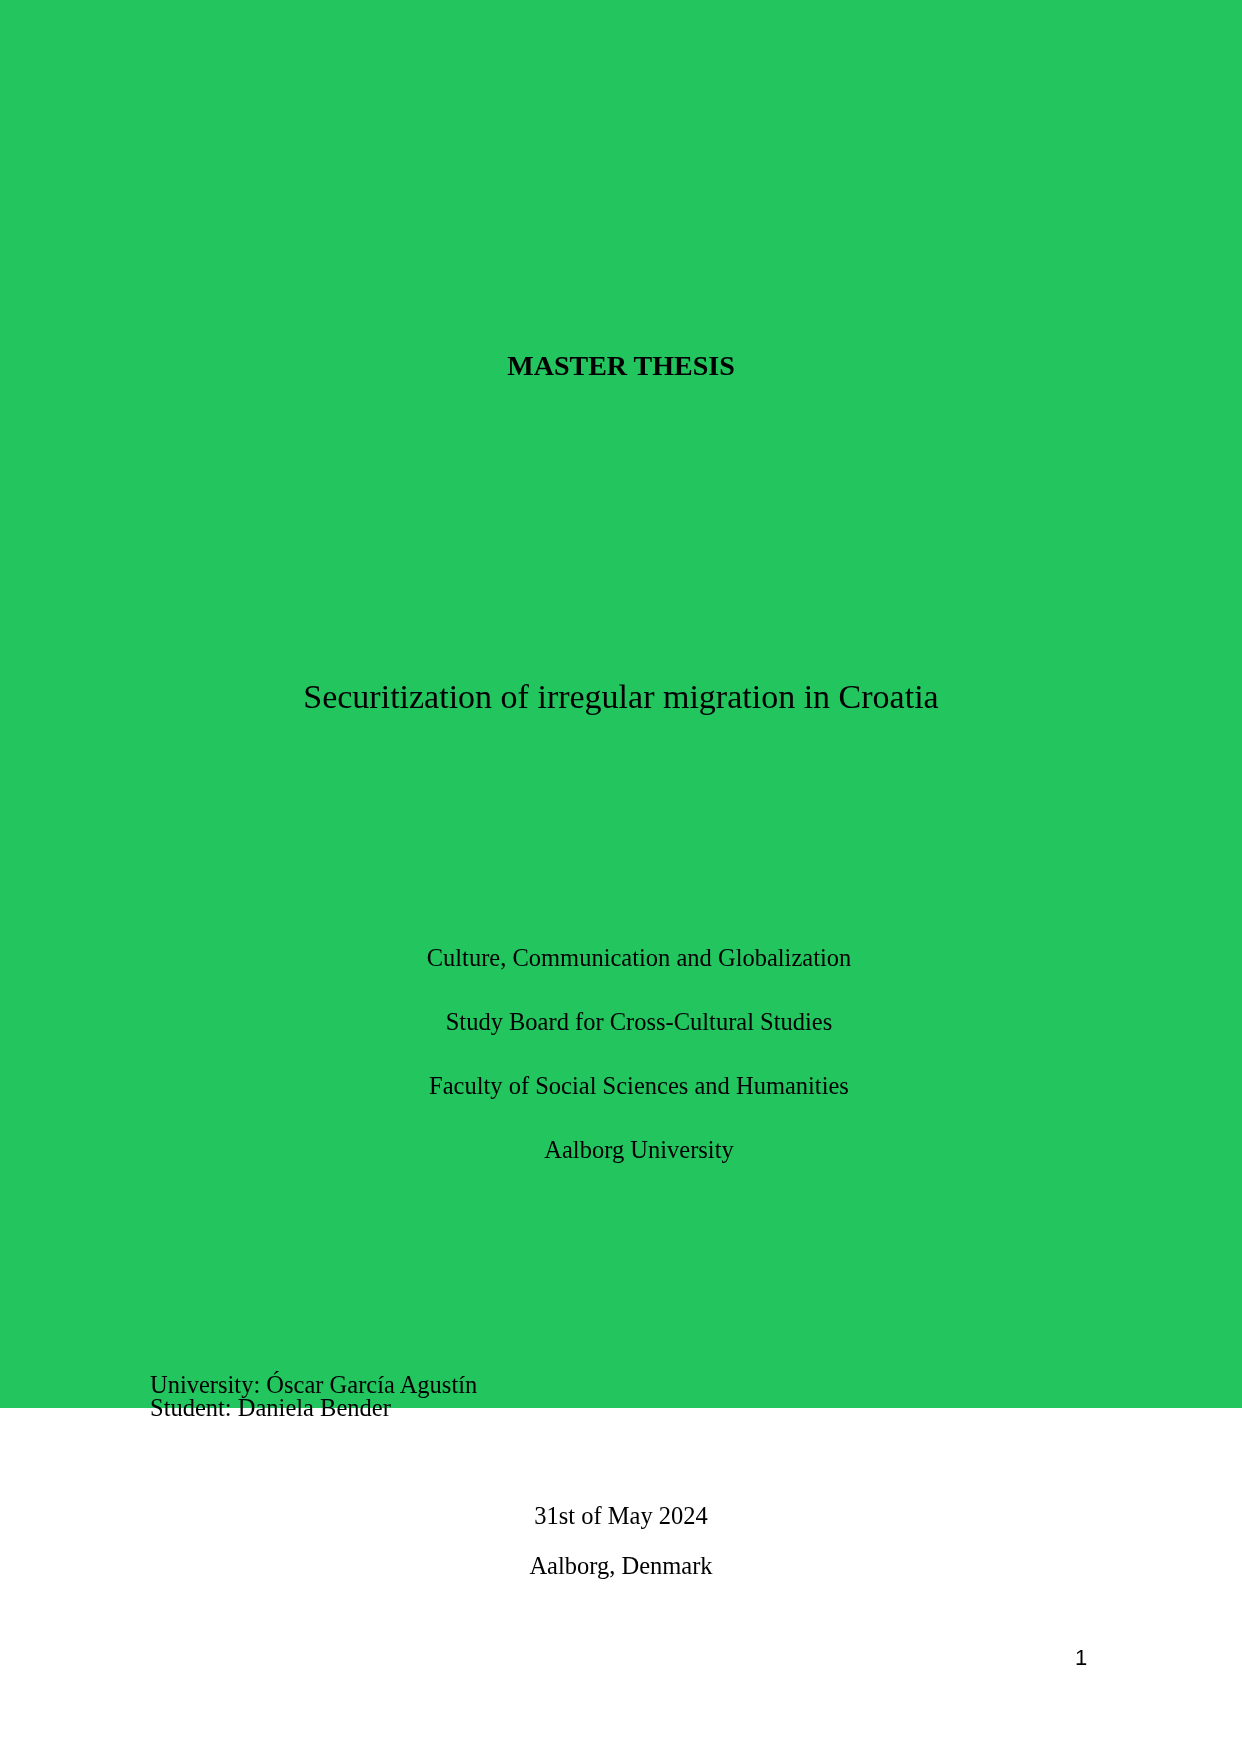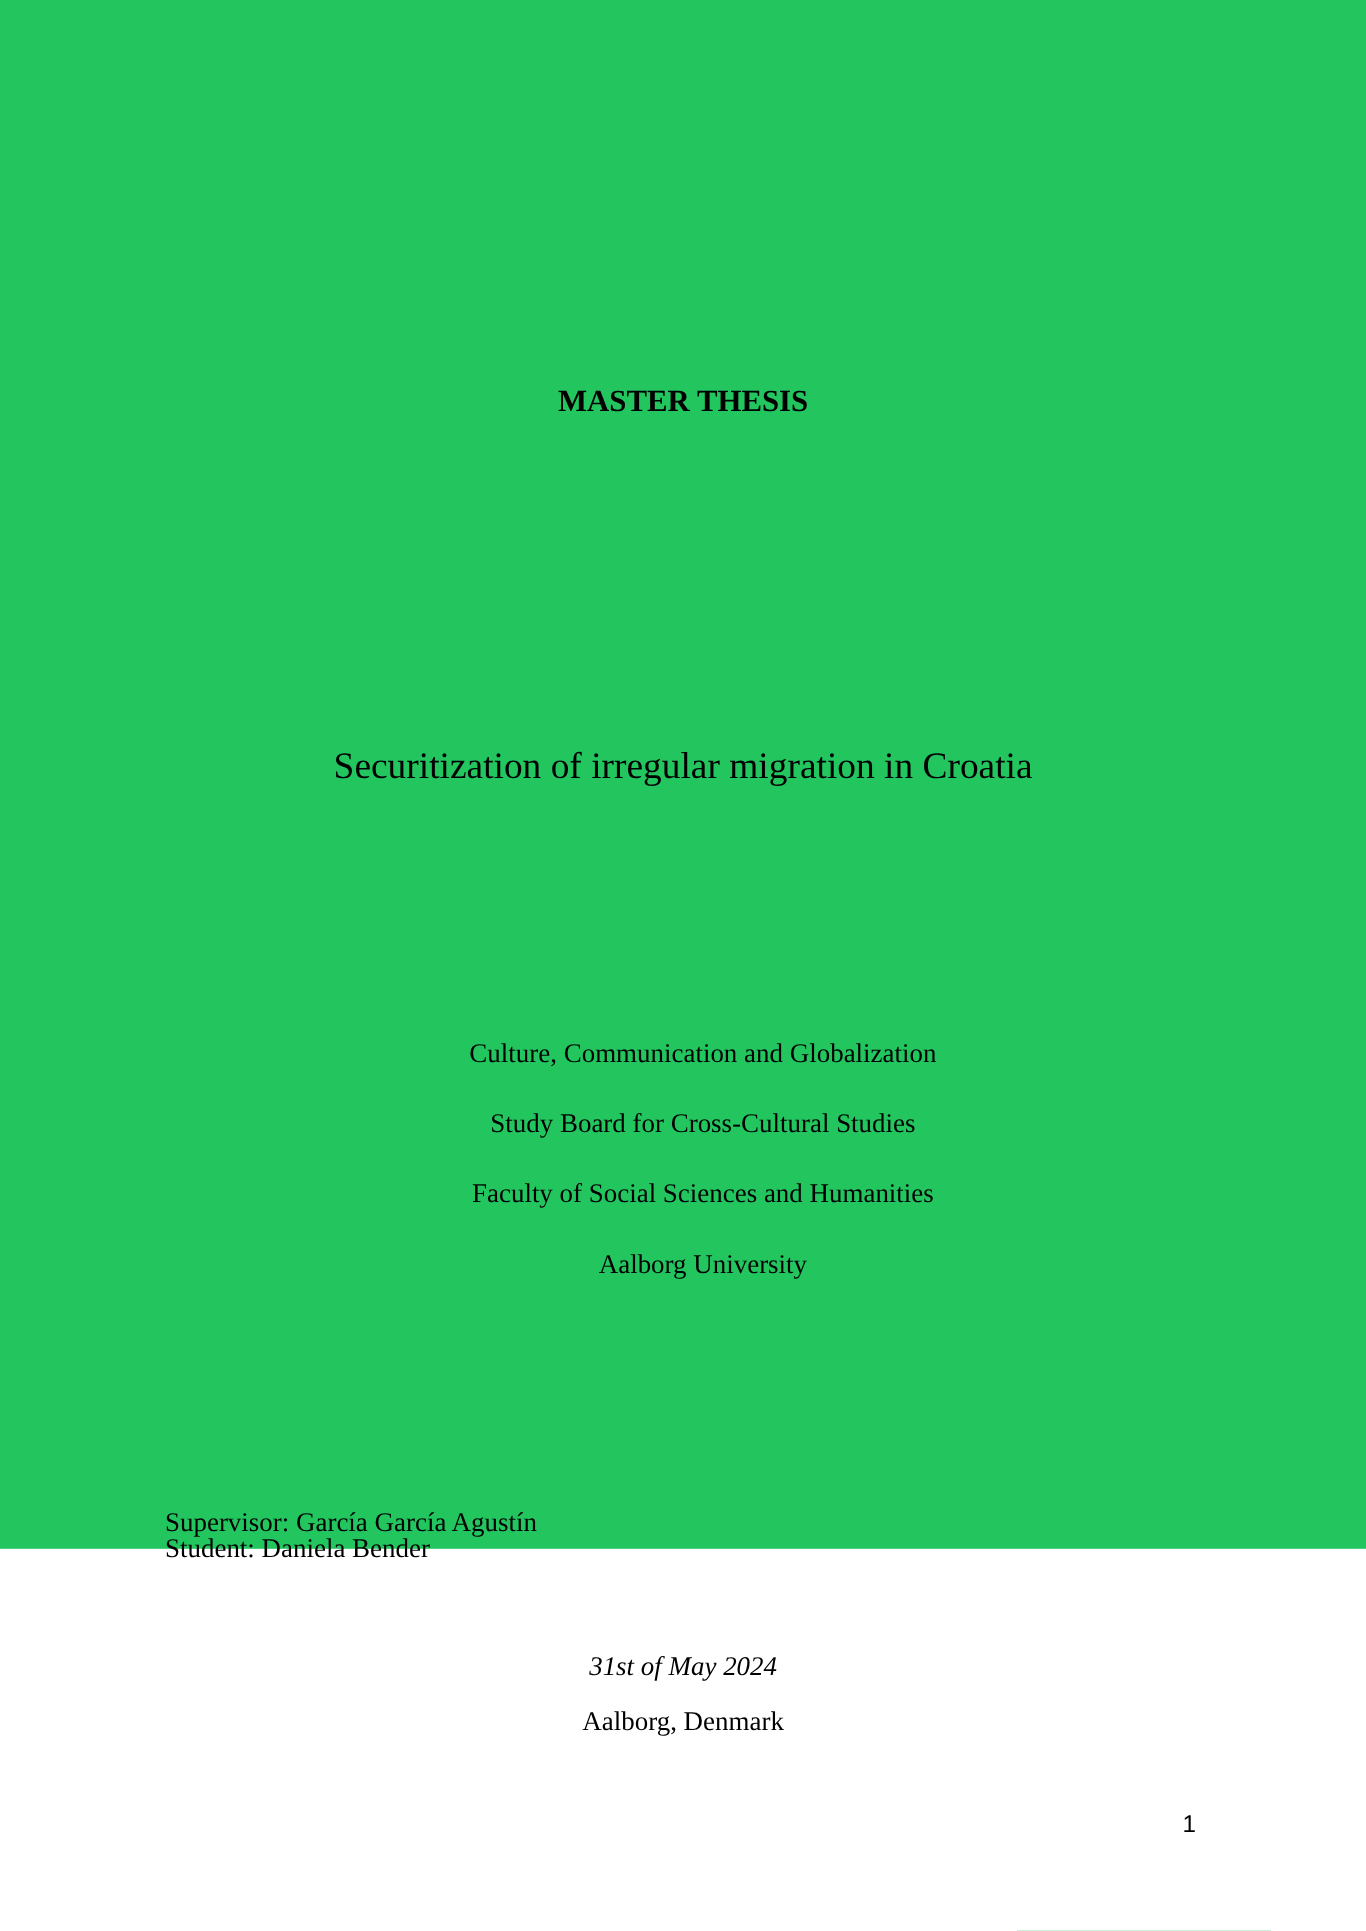--- a/index.html
+++ b/index.html
@@ -53,21 +53,21 @@
       left: 150px;
       font-size: 24.5px;
       line-height: 1;
       white-space: nowrap;
     }
     .student { top: 1396px; }
     .supervisor { top: 1373px; }
     .date-line {
       font-size: 24.5px;
     }
-    .date { top: 1504px; left: 0; font-style: italic; }
+    .date { top: 1504px; left: 0; }
     .place { top: 1554px; left: 0; text-align: center; }
     .page-number {
       position: absolute;
       left: 1075px;
       top: 1647px;
       font-family: "Liberation Sans", "DejaVu Sans", sans-serif;
       font-size: 22px;
       line-height: 1;
     }
   </style>
@@ -82,21 +82,21 @@
 
   <div>
     <div class="center-line inst inst-0">Culture, Communication and Globalization</div>
     <div class="center-line inst inst-1">Study Board for Cross-Cultural Studies</div>
     <div class="center-line inst inst-2">Faculty of Social Sciences and Humanities</div>
     <div class="center-line inst inst-3">Aalborg University</div>
   </div>
 
   <div>
     <div class="people student">Student: Daniela Bender</div>
-    <div class="people supervisor">Supervisor: García García Agustín</div>
+    <div class="people supervisor">University: Óscar García Agustín</div>
   </div>
 
   <div>
     <div class="center-line date-line date">31st of May 2024</div>
     <div class="center-line date-line place">Aalborg, Denmark</div>
   </div>
 
   <div class="page-number">1</div>
 
 </div>

